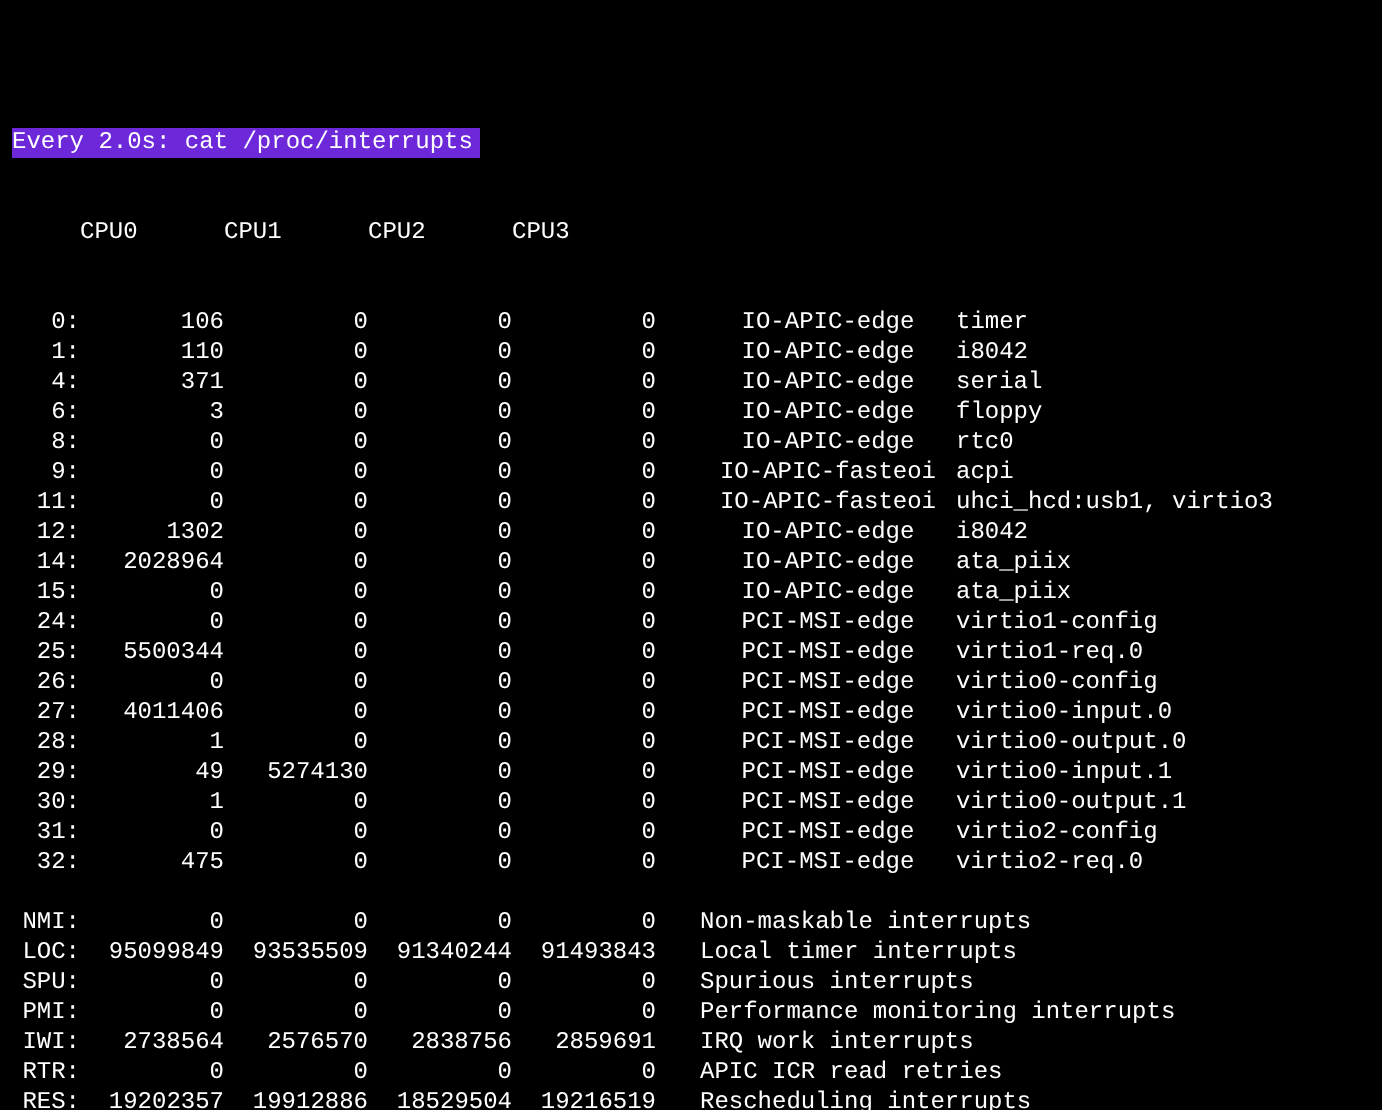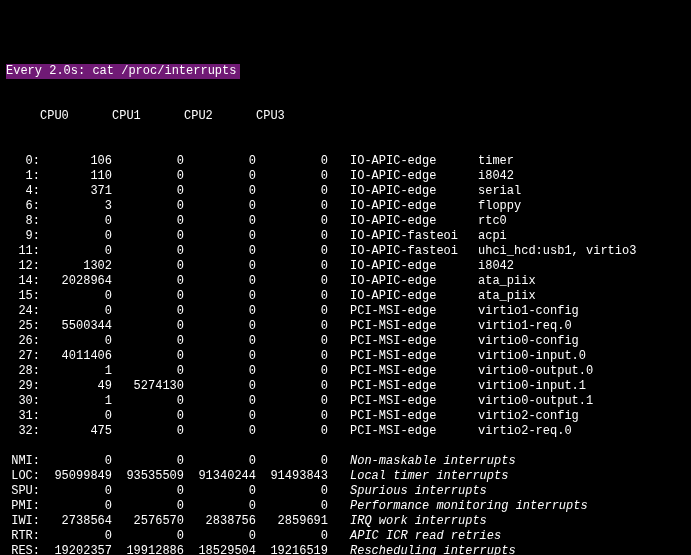--- a/index.html
+++ b/index.html
@@ -14,21 +14,21 @@
       font-size: 12px;
       line-height: 15px;
       padding: 4px 6px;
       white-space: pre;
       width: 691px;
       height: 555px;
       overflow: hidden;
     }
     .header-line {
       color: #fff;
-      background: #701a75;
+      background: #6d28d9;
       display: inline-block;
       padding-right: 4px;
     }
     .row {
       display: flex;
     }
     .lbl {
       display: inline-block;
       width: 34px;
       text-align: right;
@@ -39,30 +39,29 @@
       width: 72px;
       text-align: right;
     }
     .spacer {
       display: inline-block;
       width: 22px;
     }
     .type {
       display: inline-block;
       width: 128px;
-      text-align: left;
+      text-align: center;
     }
     .dev {
       display: inline-block;
       text-align: right;
     }
     .desc {
       display: inline-block;
       text-align: right;
-      font-style: italic;
     }
     .cpu-header .num {
       text-align: left;
     }
   </style>
 </head>
 <body>
 
 
 

